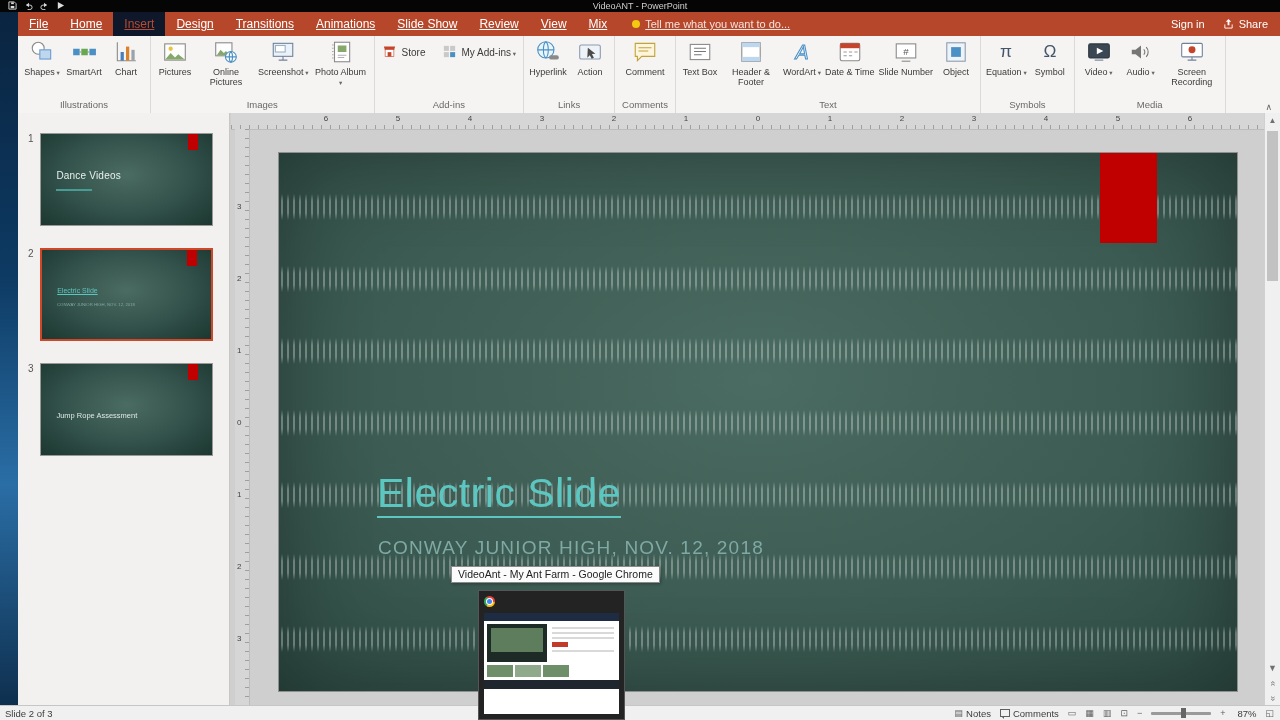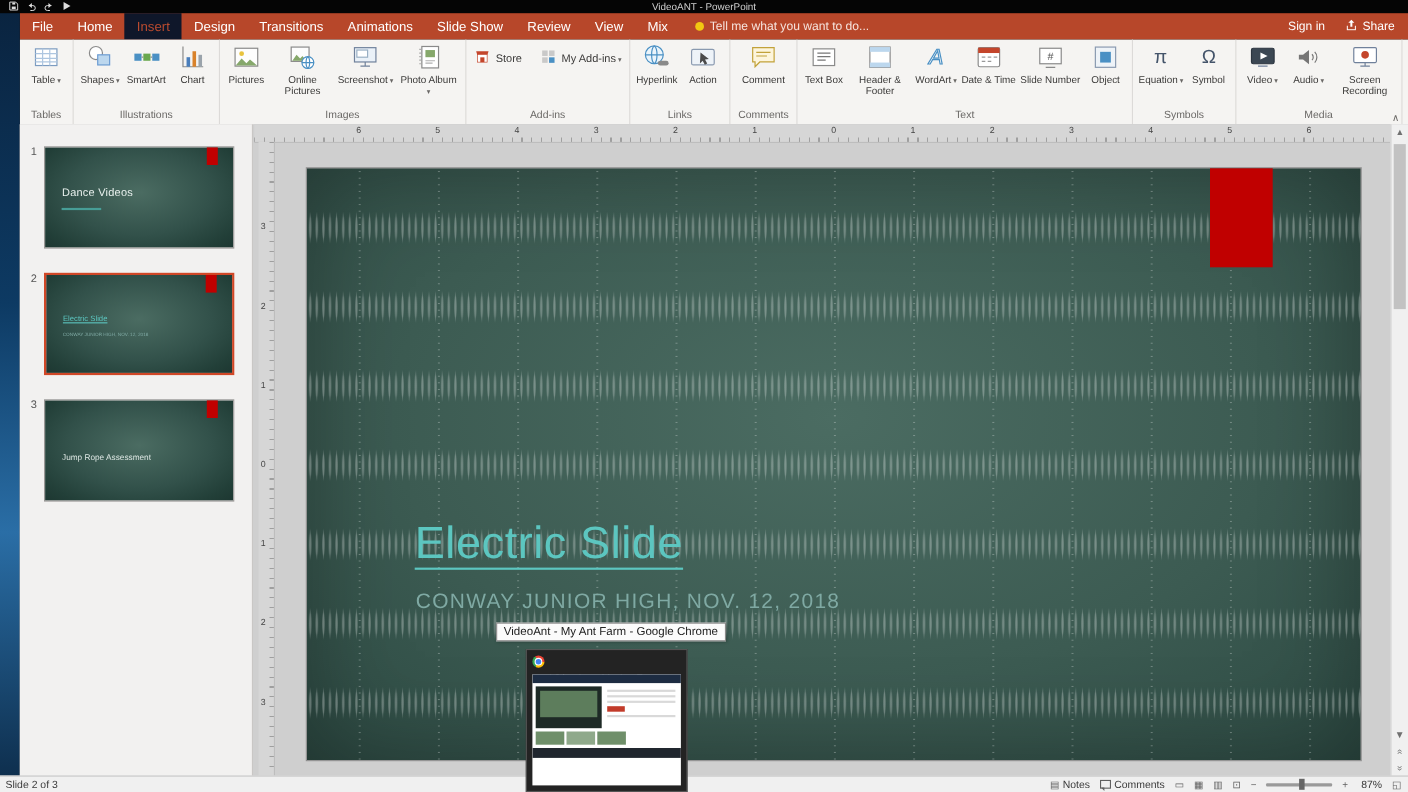--- a/index.html
+++ b/index.html
@@ -7,23 +7,23 @@
           font-family:"Liberation Sans",sans-serif;user-select:none;}
 
   
   .titlebar{position:absolute;left:0;top:0;right:0;height:12px;background:#050505;}
   .qat{position:absolute;left:8px;top:1px;display:flex;gap:7px;align-items:center;}
   .qat svg{display:block;}
   .win-title{position:absolute;left:0;right:0;top:0;text-align:center;font-size:9px;color:#cfcfcf;line-height:12px;}
 
   
   .tabrow{position:absolute;left:18px;top:12px;right:0;height:24px;background:#B7472A;display:flex;align-items:stretch;}
-  .tab{color:#fff;font-size:12px;line-height:24px;padding:0 11px;white-space:nowrap;}
+  .tab{color:#fff;font-size:12px;line-height:24px;padding:0 11px;white-space:nowrap;text-decoration:underline;}
   .tab.active{background:#0f172a;color:#BA4B2F;}
-  .tellme{display:flex;align-items:center;gap:5px;color:#f6e3dd;font-size:11px;margin-left:14px;white-space:nowrap;}
+  .tellme{display:flex;align-items:center;gap:5px;color:#f6e3dd;font-size:11px;margin-left:14px;white-space:nowrap;text-decoration:underline;}
   .bulb{width:8px;height:8px;border-radius:50%;background:#F2C811;display:inline-block;}
   .tr-right{margin-left:auto;display:flex;align-items:center;gap:18px;padding-right:12px;color:#fff;font-size:11px;}
   .share{display:flex;gap:5px;align-items:center;}
 
   
   .ribbon{position:absolute;left:18px;top:36px;right:0;height:77px;background:#F5F4F2;border-bottom:1px solid #D8D6D4;}
   .rwrap{display:flex;height:100%;}
   .rgroup{display:flex;flex-direction:column;border-right:1px solid #DCDAD8;padding:0 3px;}
   .gbtns{flex:1;display:flex;align-items:flex-start;justify-content:center;}
   .gname{height:15px;font-size:9.5px;color:#6a6866;text-align:center;line-height:14px;white-space:nowrap;padding:0 4px;}
@@ -189,34 +189,20 @@
             </svg></span>
         <span>Share</span>
       </span>
     </div>
   </div>
 
   <div class="ribbon">
     <div class="rwrap">
 
 
-      <div class="rgroup">
-        <div class="gbtns">
-          <div class="rbtn dd">
-            <span class="ric">
-                <svg width="26" height="26" viewBox="0 0 24 24">
-                  <rect x="3" y="5" width="18" height="14" fill="#fff" stroke="#7c9cc0"></rect>
-                  <path d="M3 9h18M3 13h18M3 16h18M9 5v14M15 5v14" stroke="#aec6e0" fill="none"></path>
-                </svg>
-              </span>
-            <span class="lbl">Table</span>
-          </div>
-        </div>
-        <div class="gname">Tables</div>
-      </div>
 
       <div class="rgroup">
         <div class="gbtns">
           <div class="rbtn dd">
             <span class="ric">
                 <svg width="26" height="26" viewBox="0 0 24 24">
                   <circle cx="8.5" cy="8.5" r="5.5" fill="#fff" stroke="#8a8a8a"></circle>
                   <rect x="10" y="10" width="10" height="8.5" fill="#bcd7ee" stroke="#6b9bd2"></rect>
                 </svg>
               </span>

